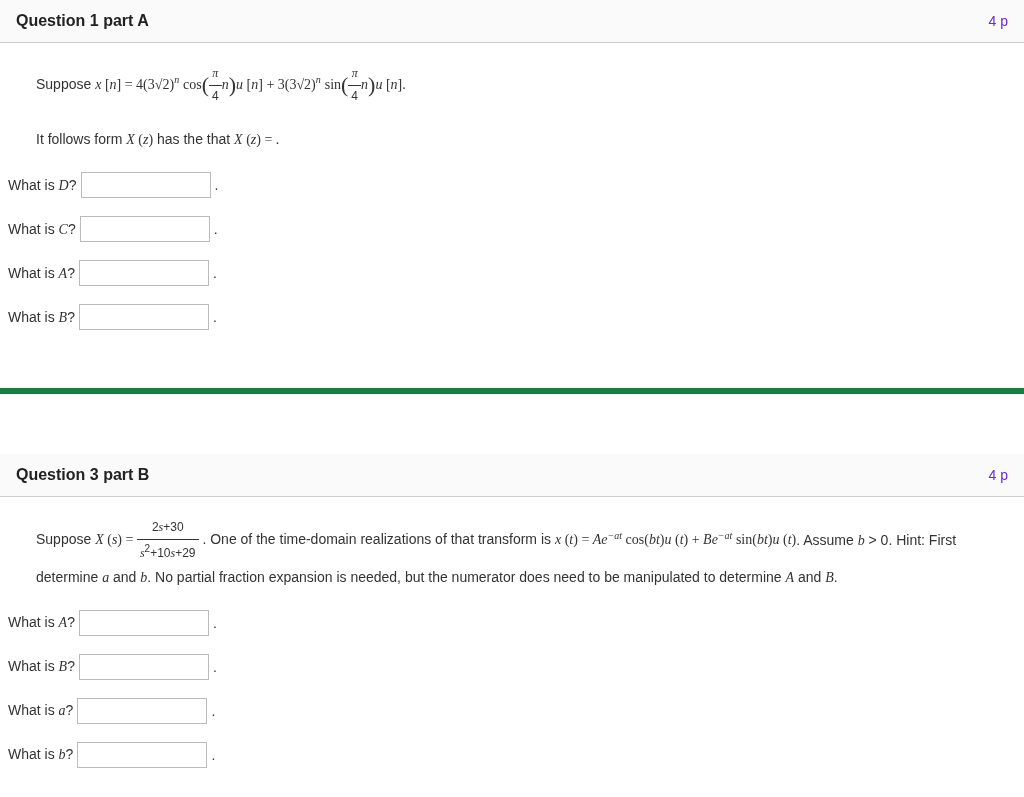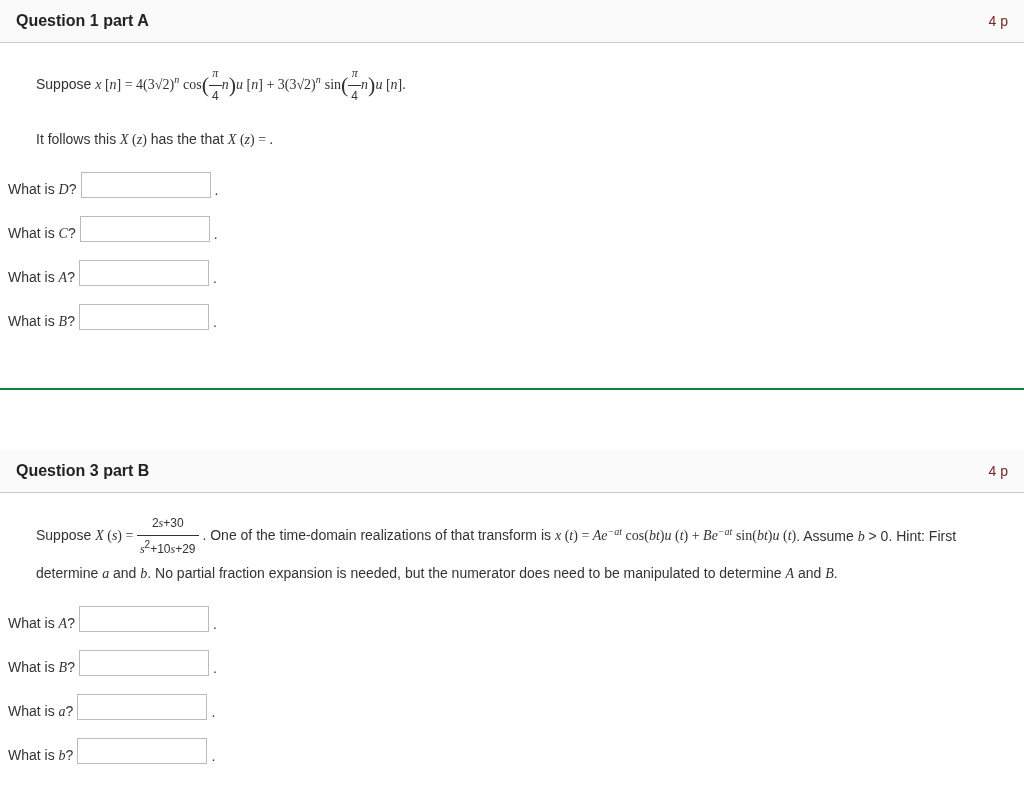--- a/index.html
+++ b/index.html
@@ -8,51 +8,51 @@
       padding: 0;
     }
     body {
       font-family: 'Helvetica Neue', Arial, sans-serif;
       font-size: 14px;
       color: #333;
       background: #fff;
       width: 1024px;
     }
     .question-block {
-      border-bottom: 2px solid #15803d;
+      border-bottom: 6px solid #15803d;
     }
     .question-header {
       display: flex;
       justify-content: space-between;
       align-items: center;
       padding: 12px 16px;
       border-bottom: 1px solid #ccc;
       background: #fafafa;
     }
     .question-title {
       font-weight: bold;
       font-size: 16px;
       color: #222;
     }
     .question-points {
       font-size: 14px;
-      color: #7f1d1d;
+      color: #6d28d9;
     }
     .question-body {
       padding: 20px 8px 40px 8px;
     }
     .problem-statement {
       margin-bottom: 20px;
       line-height: 1.8;
       margin-left: 28px;
     }
     .input-row {
       margin: 18px 0;
       display: flex;
-      align-items: flex-end;
+      align-items: center;
     }
     .input-label {
       margin-right: 2px;
     }
     .answer-input {
       border: 1px solid #bbb;
       padding: 4px 6px;
       font-size: 13px;
       width: 130px;
       height: 26px;
@@ -106,21 +106,21 @@
     <span class="question-points">4 p</span>
   </div>
   <div class="question-body">
     <div class="problem-statement">
       <span>Suppose </span>
       <span class="math">x </span><span class="math-upright">[</span><span class="math">n</span><span class="math-upright">] = 4(3√2)</span><span class="math sup">n</span>
       <span class="math-upright"> cos</span><span class="big-paren">(</span><span class="frac"><span class="num"><span class="math">π</span></span><span class="den">4</span></span><span class="math">n</span><span class="big-paren">)</span><span class="math">u </span><span class="math-upright">[</span><span class="math">n</span><span class="math-upright">] + 3(3√2)</span><span class="math sup">n</span>
       <span class="math-upright"> sin</span><span class="big-paren">(</span><span class="frac"><span class="num"><span class="math">π</span></span><span class="den">4</span></span><span class="math">n</span><span class="big-paren">)</span><span class="math">u </span><span class="math-upright">[</span><span class="math">n</span><span class="math-upright">].</span>
     </div>
     <div class="problem-statement">
-      <span>It follows this </span>
+      <span>It follows form </span>
       <span class="math">X </span><span class="math-upright">(</span><span class="math">z</span><span class="math-upright">)</span>
       <span> has the that </span>
       <span class="math">X </span><span class="math-upright">(</span><span class="math">z</span><span class="math-upright">) = </span>
       <span class="math-upright">.</span>
     </div>
 
     <div class="input-row">
       <span class="input-label">What is <span class="math">D</span>?</span>
       <input type="text" class="answer-input" style="">
       <span class="period">.</span>

